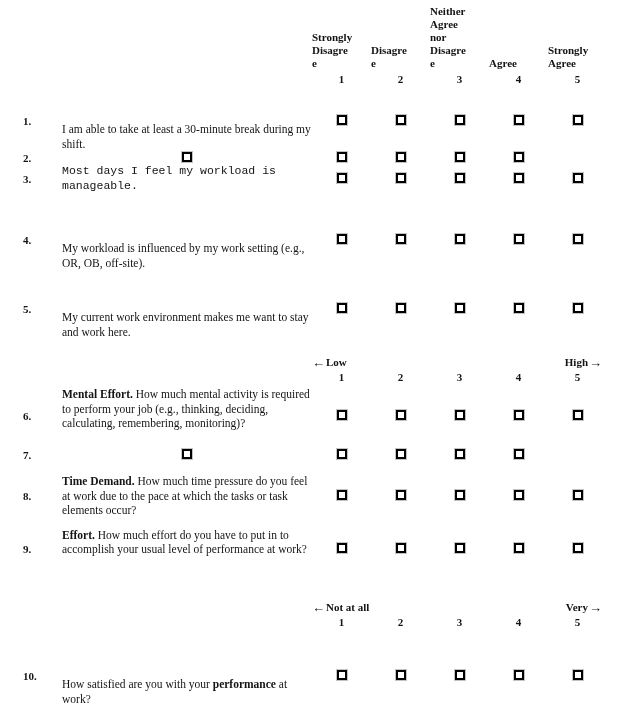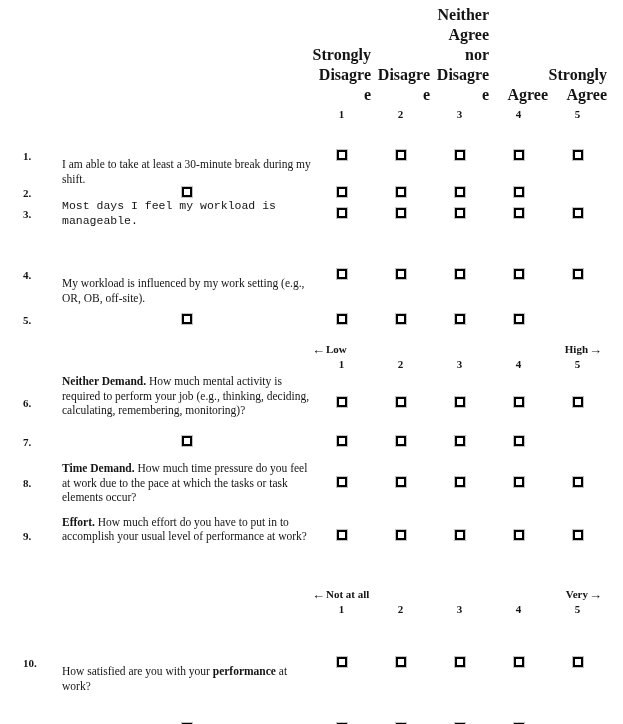--- a/index.html
+++ b/index.html
@@ -14,21 +14,21 @@
     box-sizing:border-box;
   }
   .grid{
     display:grid;
     grid-template-columns:42px 250px repeat(5,59px);
     margin-left:20px;
   }
   
   .hdr{align-items:end;padding-top:5px;}
   .col-label{
-    text-align:right;font-weight:bold;font-size:16px;line-height:20px;
+    text-align:left;font-weight:bold;font-size:11px;line-height:13px;
     white-space:pre-line;
   }
   .col-num{
     text-align:center;font-weight:bold;font-size:11px;line-height:14px;
     margin-top:2px;margin-bottom:5px;
   }
   
   .num{font-weight:bold;font-size:11px;align-self:center;padding-left:3px;}
   .q{font-size:11.5px;line-height:14.5px;}
   .h1{min-height:14.5px;font-family:Liberation Mono, monospace;}
@@ -126,20 +126,21 @@
     <div class="q h2"><span>My workload is influenced by my work setting (e.g., OR, OB, off-site).</span><span class="b"></span><span></span></div>
     <div class="cbcell"><span class="cb"></span></div>
     <div class="cbcell"><span class="cb"></span></div>
     <div class="cbcell"><span class="cb"></span></div>
     <div class="cbcell"><span class="cb"></span></div>
     <div class="cbcell"><span class="cb"></span></div>
   </div>
 
   <div class="grid mb16">
     <div class="num">5.</div>
+    <div class="q h2"><span>My current work environment makes me want to stay and work here.</span><span class="b"></span><span></span></div>
     <div class="cbcell"><span class="cb"></span></div>
     <div class="cbcell"><span class="cb"></span></div>
     <div class="cbcell"><span class="cb"></span></div>
     <div class="cbcell"><span class="cb"></span></div>
     <div class="cbcell"><span class="cb"></span></div>
   </div>
 
   <div class="grid">
     <div></div>
       <div></div>
@@ -159,21 +160,21 @@
       <div></div>
     <div class="col-num">1</div>
     <div class="col-num">2</div>
     <div class="col-num">3</div>
     <div class="col-num">4</div>
     <div class="col-num">5</div>
   </div>
 
   <div class="grid mb4">
     <div class="num">6.</div>
-    <div class="q h4"><span></span><span class="b">Neither Demand.</span><span> How much mental activity is required to perform your job (e.g., thinking, deciding, calculating, remembering, monitoring)?</span></div>
+    <div class="q h4"><span></span><span class="b">Mental Effort.</span><span> How much mental activity is required to perform your job (e.g., thinking, deciding, calculating, remembering, monitoring)?</span></div>
     <div class="cbcell"><span class="cb"></span></div>
     <div class="cbcell"><span class="cb"></span></div>
     <div class="cbcell"><span class="cb"></span></div>
     <div class="cbcell"><span class="cb"></span></div>
     <div class="cbcell"><span class="cb"></span></div>
   </div>
 
   <div class="grid mb13">
     <div class="num">7.</div>
     <div class="cbcell"><span class="cb"></span></div>

